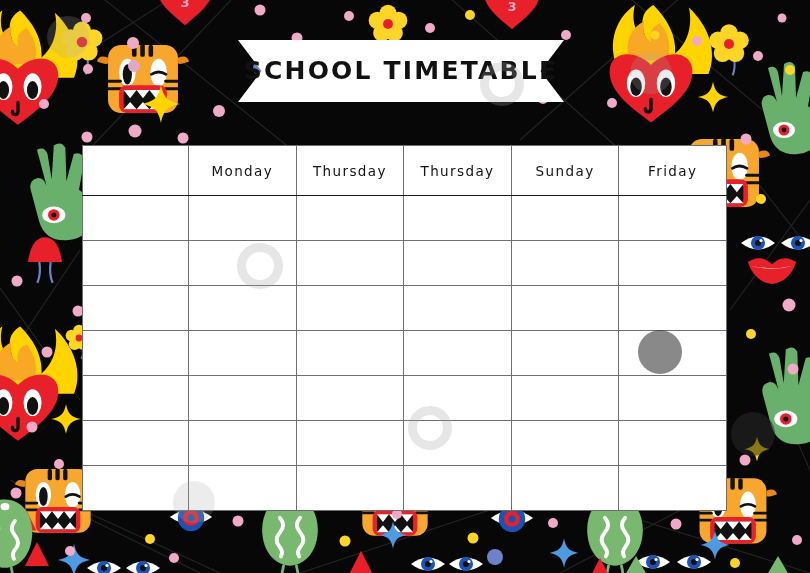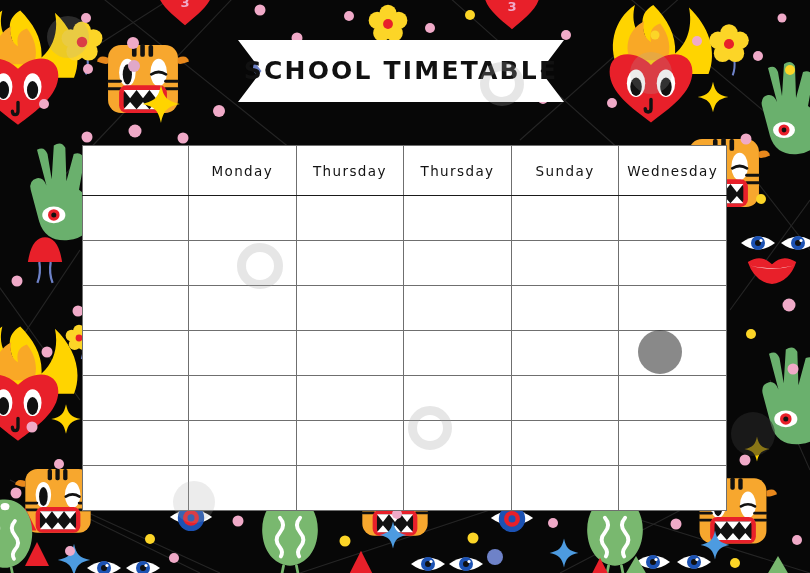--- a/index.html
+++ b/index.html
@@ -372,21 +372,21 @@
           <col class="c-day">
           <col class="c-day">
       </colgroup>
       <thead>
         <tr class="head-row">
           <th></th>
           <th class="vline-strong">Monday</th>
           <th class="vline-strong">Thursday</th>
           <th class="vline-strong">Thursday</th>
           <th class="vline-strong">Sunday</th>
-          <th class="vline-strong">Wednesday</th>
+          <th class="vline-strong">Friday</th>
         </tr>
       </thead>
       <tbody id="tt-body">
           <tr>
             <td></td>
             <td class="vline-strong"></td>
             <td class="vline-strong"></td>
             <td class="vline-strong"></td>
             <td class="vline-strong"></td>
             <td class="vline-strong"></td>

